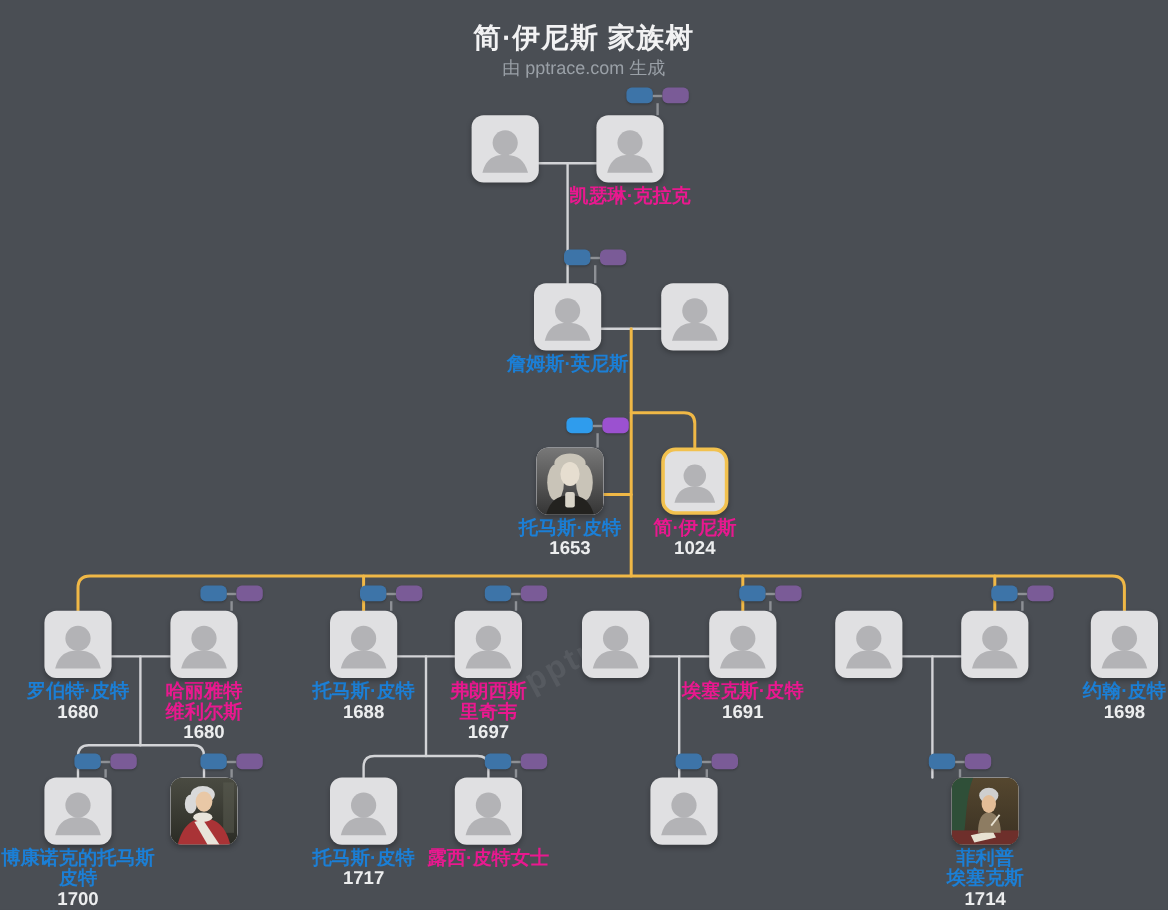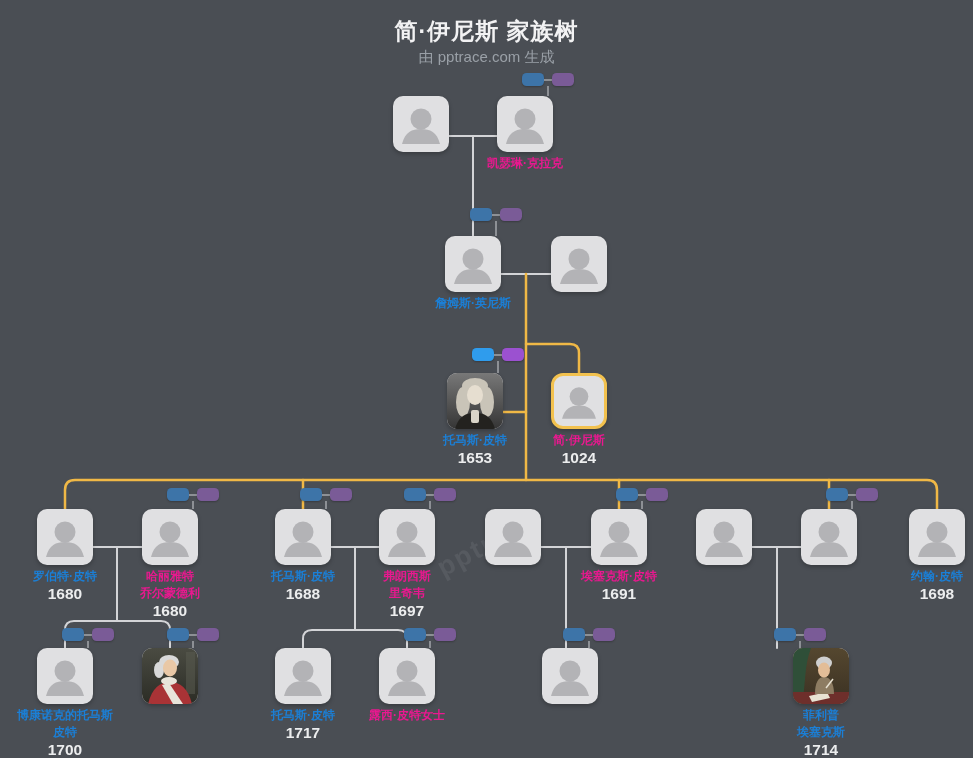--- a/index.html
+++ b/index.html
@@ -25,21 +25,21 @@
   svg.connectors{position:absolute;left:0;top:0;}
   .person{position:absolute;width:170px;text-align:center;}
   .avatar-box{
     width:56px;height:56px;margin:0 auto;border-radius:10px;
     background:#e0e0e2;box-shadow:0 2px 4px rgba(0,0,0,0.25);
     overflow:hidden;position:relative;box-sizing:border-box;
   }
   .avatar-box.highlighted{border:3px solid #f2c14e;border-radius:12px;}
   .avatar-box svg{display:block;width:100%;height:100%;}
   .name-block{margin-top:3px;line-height:17px;}
-  .name-line{font-size:12px;font-weight:bold;}
+  .name-line{font-size:16px;font-weight:bold;}
   .name-line.male{color:#1b7fd6;}
   .name-line.female{color:#e9188f;}
   .year{font-size:15.5px;font-weight:600;color:#ecedee;line-height:17px;}
   .chip-pair{position:absolute;height:13px;}
   .chip{
     position:absolute;top:0;width:22px;height:13px;border-radius:4.5px;
     box-shadow:0 1px 2px rgba(0,0,0,0.25);
   }
   .chip.blue-muted{background:#3d74a8;}
   .chip.purple-muted{background:#7a5b97;}
@@ -197,21 +197,21 @@
 
   <div class="person" style="left: 85px; top: 509px;">
     <div class="avatar-box">
           <svg viewBox="0 0 56 56">
             <circle cx="28" cy="23" r="10.5" fill="#b3b3b6"></circle>
             <path d="M9,48 C12,36 19,33 28,33 C37,33 44,36 47,48 Z" fill="#b3b3b6"></path>
           </svg>
         </div>
     <div class="name-block">
           <div class="name-line female">哈丽雅特</div>
-          <div class="name-line female">乔尔蒙德利</div>
+          <div class="name-line female">维利尔斯</div>
           <div class="year">1680</div>
         </div>
   </div>
 <div class="chip-stub" style="left: 192px; top: 501px; height: 8px;"></div>
       <div class="chip-pair" style="left: 167px; top: 488px;">
         <div class="chip blue-muted" style="left: 0px;"></div>
         <div class="chip-link" style="left: 22px; width: 8px;"></div>
         <div class="chip purple-muted" style="left: 30px;"></div>
       </div>
   <div class="person" style="left: 218px; top: 509px;">

